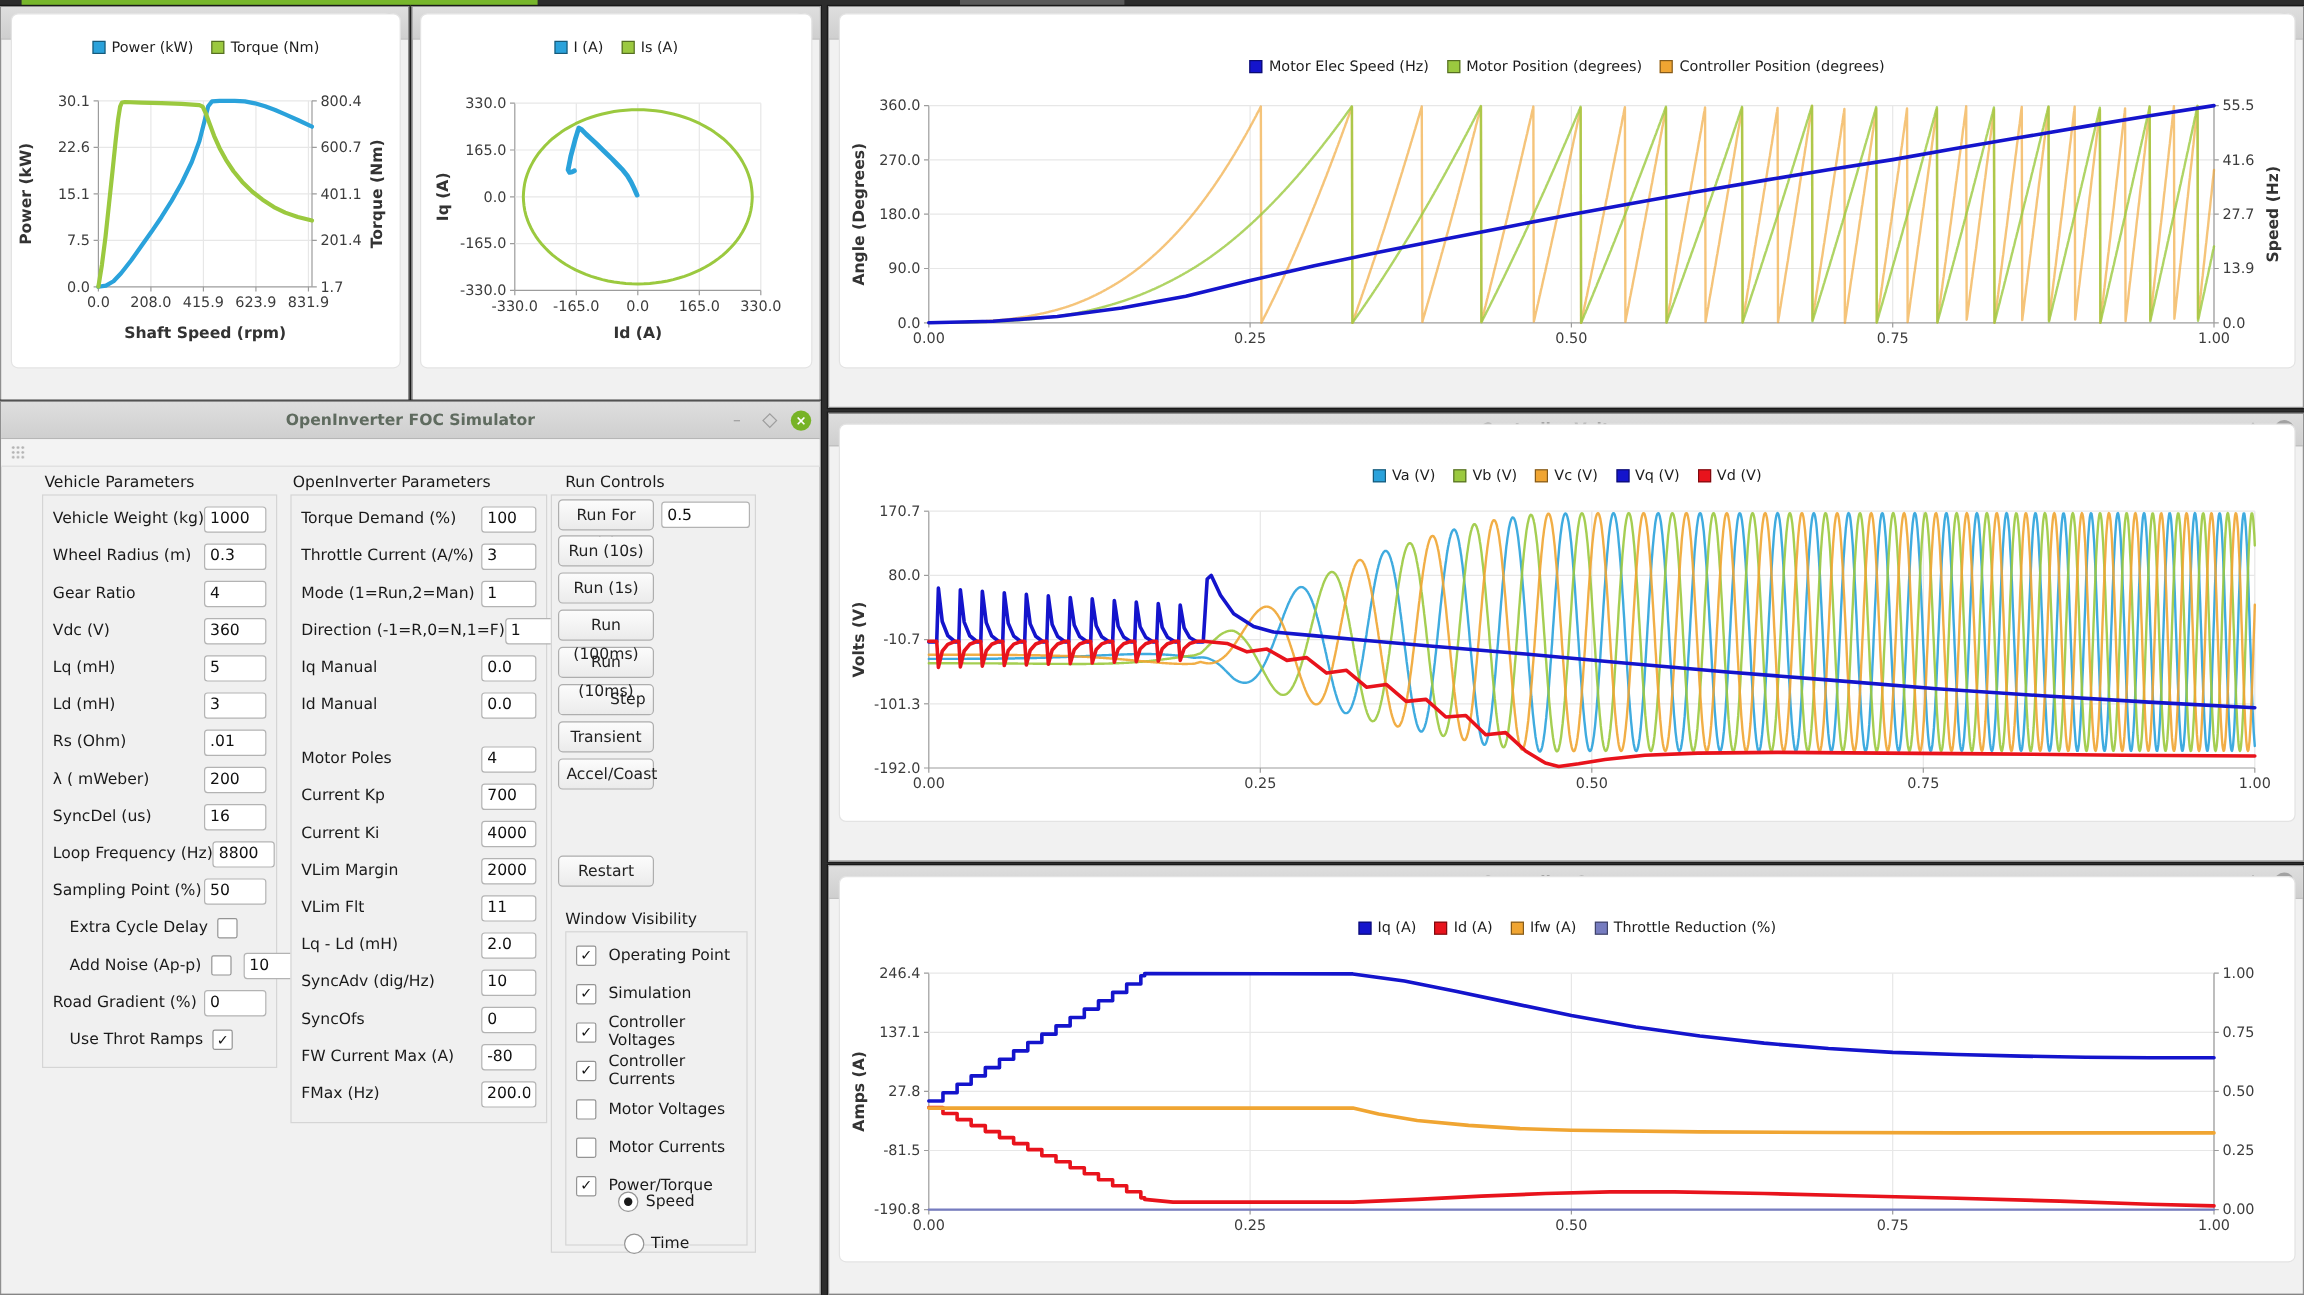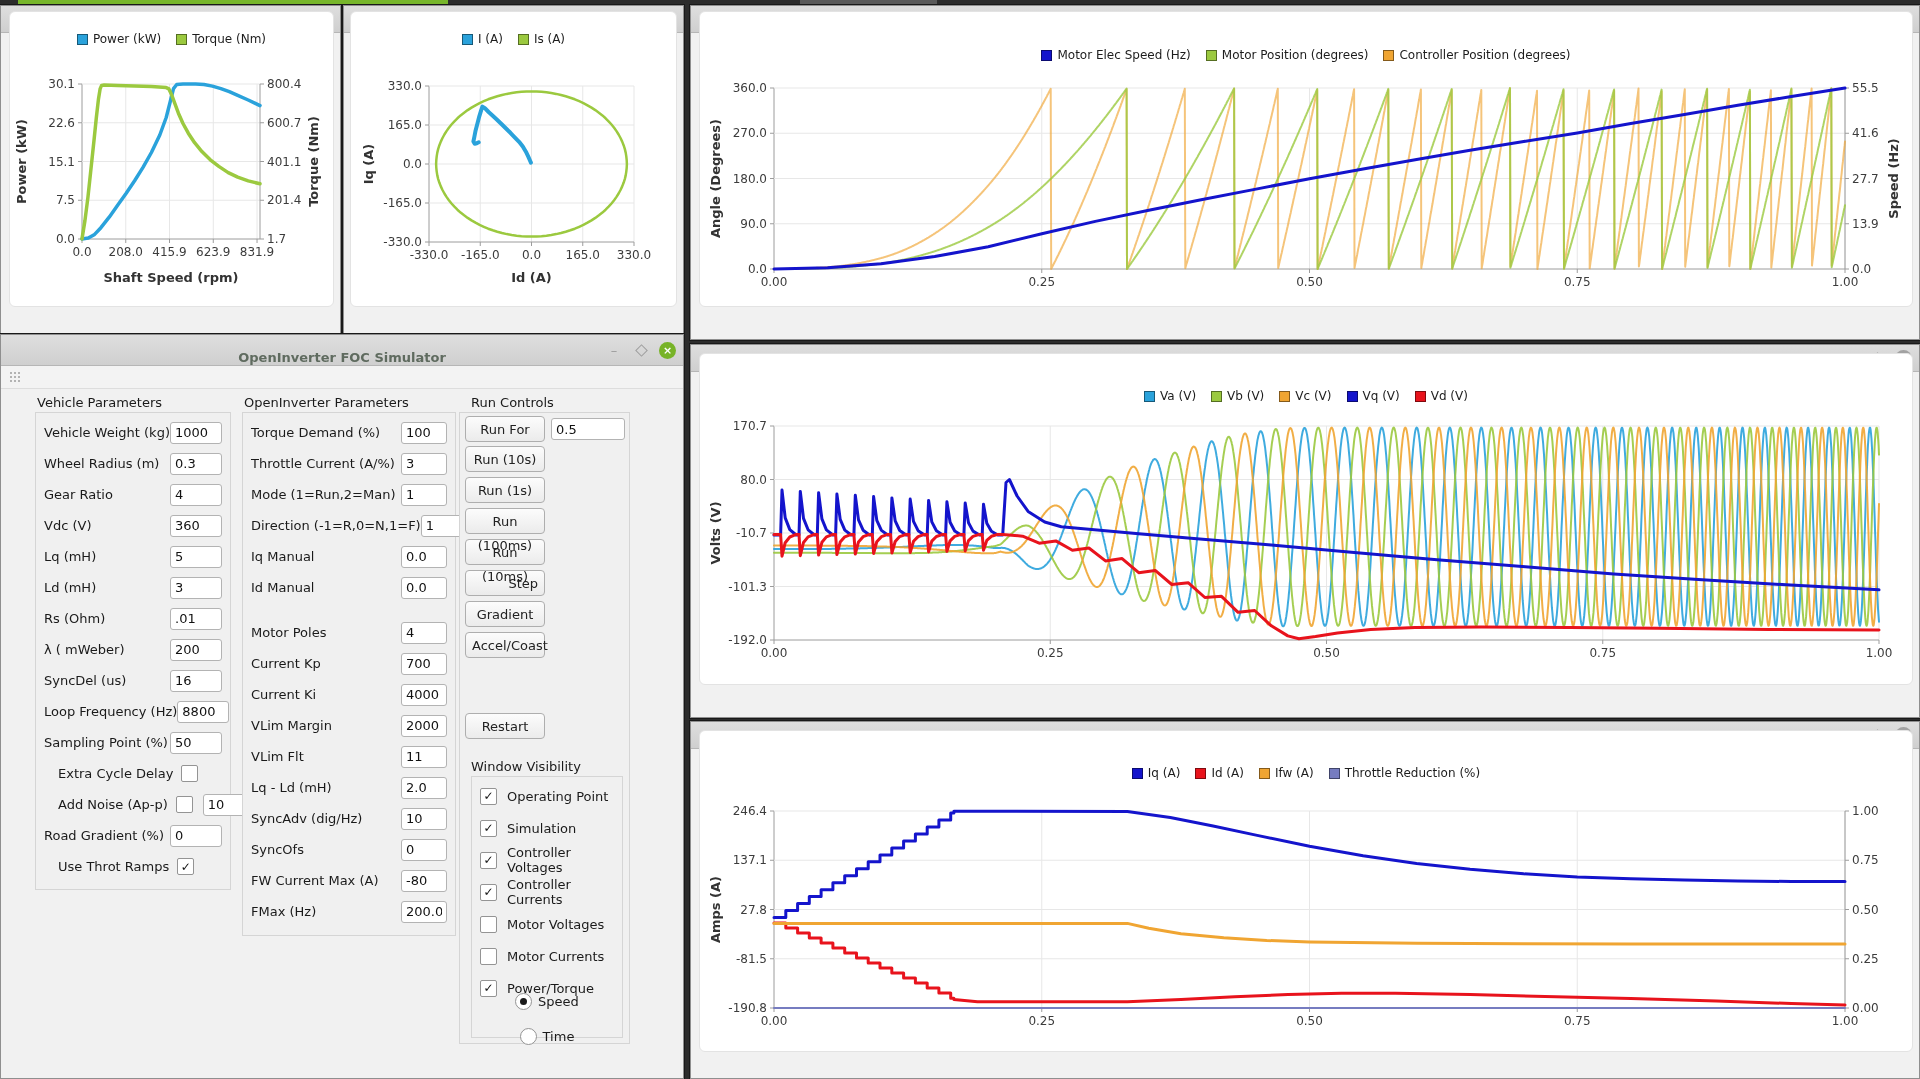--- a/index.html
+++ b/index.html
@@ -1,19 +1,19 @@
 <!DOCTYPE html>
 <html><head>
 <meta charset="utf-8">
 <style>
   html,body{margin:0;padding:0;background:#2c2c2c;font-family:"DejaVu Sans",sans-serif;}
   #desktop{position:relative;width:1920px;height:1079px;overflow:hidden;background:#2c2c2c;}
   .strip{position:absolute;top:0;height:6px;}
   .window{position:absolute;background:#f1f1f1;box-shadow:0 0 0 1px #191919;border:1px solid #8f8f8f;box-sizing:border-box;}
-  .titlebar{height:26px;background:linear-gradient(#dedede,#cfcfcf);border-bottom:1px solid #b6b6b6;display:flex;align-items:flex-end;justify-content:center;position:relative;}
+  .titlebar{height:26px;background:linear-gradient(#dedede,#cfcfcf);border-bottom:1px solid #b6b6b6;display:flex;align-items:center;justify-content:center;position:relative;}
   .titlebar .title{font-size:13px;font-weight:bold;color:#9b9b9b;}
   .window.focused .titlebar .title{color:#5f6b5f;}
   .winbtns{position:absolute;right:7px;top:0;height:100%;display:flex;align-items:center;gap:9px;}
   .wbtn{width:18px;height:18px;display:flex;align-items:center;justify-content:center;color:#9a9a9a;font-size:13px;cursor:default;}
   .restore-glyph{width:7px;height:7px;border:1px solid #9e9e9e;display:block;transform:rotate(45deg);}
   .wbtn.close{background:#a2a2a2;border-radius:50%;color:#f4f4f4;font-size:11px;font-weight:bold;width:17px;height:17px;}
   .window.focused .wbtn.close{background:#77b327;color:#fff;}
   .card{position:absolute;background:#fff;border-radius:6px;border:1px solid #e3e3e3;box-sizing:border-box;overflow:hidden;}
   .legend{position:absolute;left:0;right:0;display:flex;justify-content:center;gap:15px;font-size:12px;color:#1d1d1d;}
   .litem{display:flex;align-items:center;gap:5px;}
@@ -589,21 +589,21 @@
     <div class="ghead" style="left:470px;top:60px;">Run Controls</div>
     <div class="gbox" style="left:458px;top:77px;width:171px;height:632px;"></div>
     <button class="btn" style="position:absolute;left:464px;top:81px;width:80px;">Run For (s)</button>
     <input class="tin" style="position: absolute; left: 550px; top: 83px; width: 74px;" value="0.5">
     <div id="runbtns" style="position:absolute;left:464px;top:111px;">
         <button class="btn" style="margin: 0px 0px 5px; width: 80px;">Run (10s)</button>
         <button class="btn" style="margin: 0px 0px 5px; width: 80px;">Run (1s)</button>
         <button class="btn" style="margin: 0px 0px 5px; width: 80px;">Run (100ms)</button>
         <button class="btn" style="margin: 0px 0px 5px; width: 80px;">Run (10ms)</button>
         <button class="btn" style="margin: 0px 0px 5px; width: 80px; text-align: right;">Step</button>
-        <button class="btn" style="margin: 0px 0px 5px; width: 80px;">Gradient</button>
+        <button class="btn" style="margin: 0px 0px 5px; width: 80px;">Transient</button>
         <button class="btn" style="margin: 0px 0px 5px; width: 80px;">Accel/Coast</button>
       </div>
     <button class="btn" style="position:absolute;left:464px;top:378px;width:80px;">Restart</button>
 
     <div class="ghead" style="left:470px;top:424px;">Window Visibility</div>
     <div class="gbox" style="left:470px;top:441px;width:152px;height:262px;">
       <div id="wvrows" style="padding-top:3px;">
           <div class="wvrow">
             <span class="cbx" style="margin-left: 0px;">✓</span>
             <span class="wvlabel">Operating Point</span>

